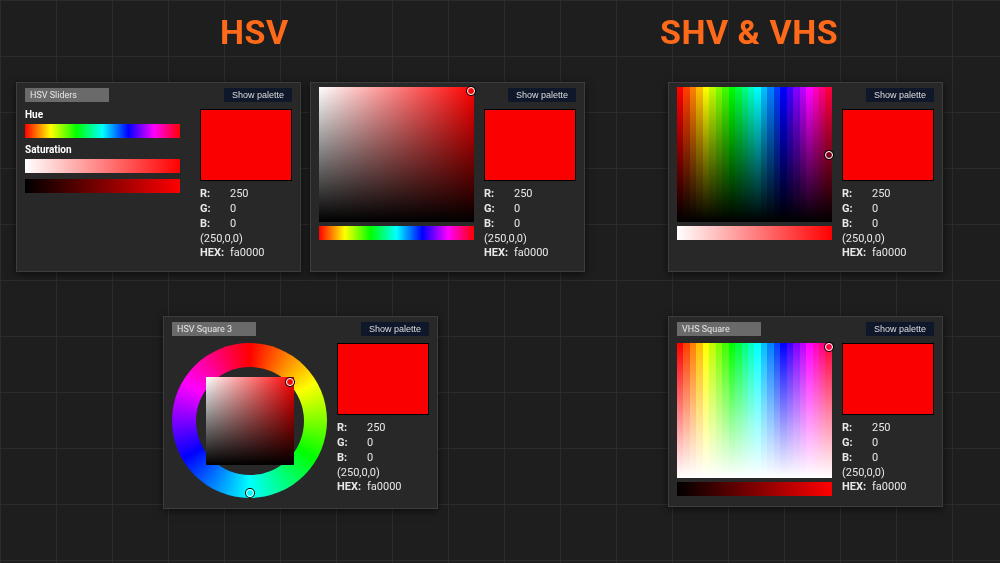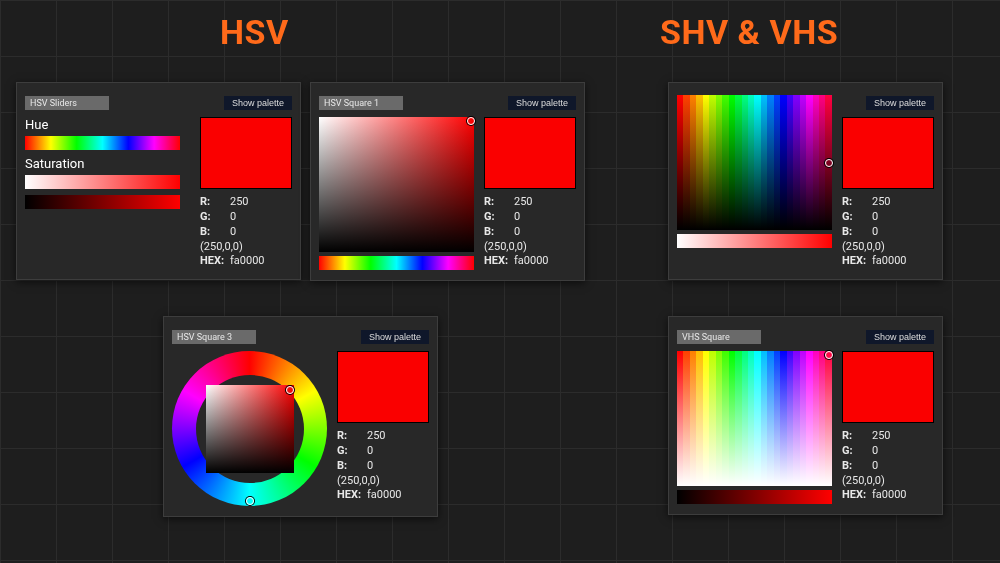--- a/index.html
+++ b/index.html
@@ -26,41 +26,41 @@
     letter-spacing: 0.5px;
   }
   .h1 { left: 220px; top: 12px; }
   .h2 { left: 660px; top: 12px; }
 
   .panel {
     position: absolute;
     background: #282828;
     border: 1px solid #3d3d3d;
     box-shadow: 0 2px 8px rgba(0,0,0,0.6);
-    padding: 12px 8px 10px 8px;
+    padding: 4px 8px 10px 8px;
     display: flex;
     gap: 10px;
     justify-content: center;
   }
   .panel-left { flex: 1; min-width: 0; }
   .panel-right { width: 92px; display: flex; flex-direction: column; }
 
   .title-row { display: flex; justify-content: space-between; align-items: center; margin-bottom: 6px; height: 16px; }
   .title-tag {
     background: #6a6a6a; color: #e8e8e8;
     font-size: 9px; padding: 2px 5px;
     min-width: 84px;
   }
   .btn {
     background: #0f172a; color: #ddd;
     font-size: 9px; padding: 2px 8px;
     border: none; cursor: pointer;
   }
 
-  .slider-label { font-size: 13px; font-weight: 400; color: #fff; margin-top: 4px; }
+  .slider-label { font-size: 10px; font-weight: 700; color: #fff; margin-top: 4px; }
   .slider-track {
     height: 14px; width: 155px; margin-top: 4px; margin-bottom: 6px;
     position: relative;
   }
   .hue-grad { background: linear-gradient(to right, #f00, #ff0, #0f0, #0ff, #00f, #f0f, #f00); }
   .sat-grad { background: linear-gradient(to right, #fff, #f00); }
   .val-grad { background: linear-gradient(to right, #000, #f00); }
 
   .sv-square {
     width: 155px; height: 135px; position: relative;
@@ -176,23 +176,20 @@
       <div class="kv">
           <span class="k">HEX:</span>
           <span>fa0000</span>
         </div>
     </div>
   </div>
 </div>
 
 <div id="p-sq1" class="panel">
   <div class="panel-left">
-    <div class="title-row">
-      <span class="title-tag">HSV Square 1</span>
-    </div>
     <div class="sv-square">
       <div class="picker-dot" style="left:98%; top:3%;"></div>
     </div>
     <div class="hue-strip"></div>
   </div>
   <div class="panel-right">
     <div class="title-row" style="justify-content:flex-end;">
       <button class="btn">Show palette</button>
     </div>
     <div class="swatch" style="background:#fa0000"></div>

